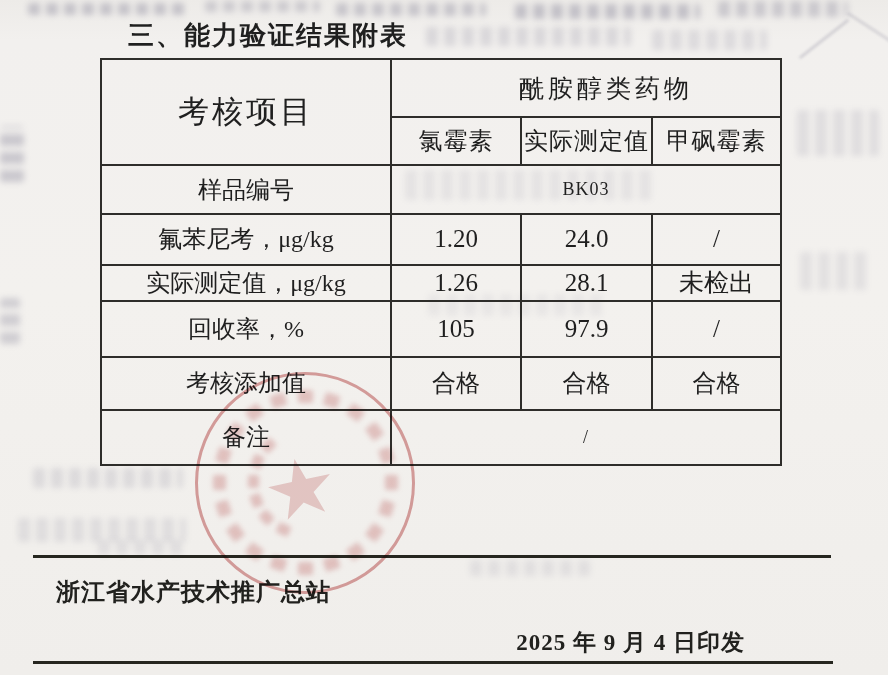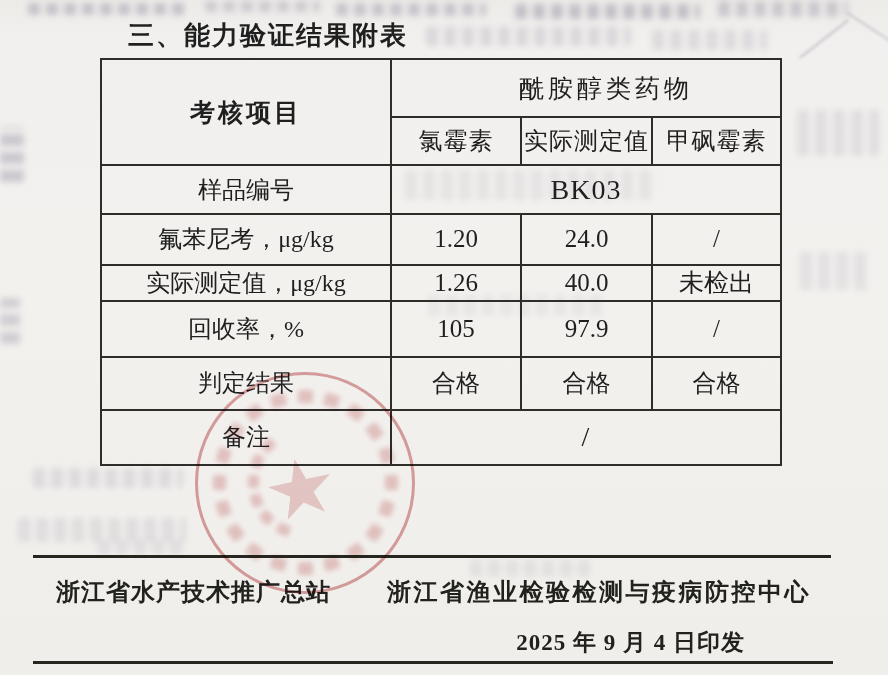--- a/index.html
+++ b/index.html
@@ -30,24 +30,24 @@
   table.result{
     position:absolute;left:100px;top:58px;width:680px;height:408px;
     border-collapse:collapse;table-layout:fixed;
     font-size:24px;color:var(--ink);
   }
   table.result th,table.result td{
     border:2.5px solid var(--line);text-align:center;vertical-align:middle;
     padding:0;font-weight:normal;overflow:hidden;white-space:nowrap;
   }
   table.result .group{letter-spacing:4px;font-size:25px;padding-left:40px;}
-  table.result .corner{font-size:25px;letter-spacing:3px;font-weight:bold;}
+  table.result .corner{font-size:31px;letter-spacing:3px;}
   table.result .drug{font-size:24px;letter-spacing:1px;}
   table.result .num{font-size:25px;}
-  table.result .merged{font-size:28px;letter-spacing:1px;}
+  table.result .merged{font-size:18px;letter-spacing:1px;}
   
   .stamp{
     position:absolute;left:195px;top:372px;width:214px;height:216px;
     border:3px solid var(--stamp-red);border-radius:50%;
     opacity:.62;mix-blend-mode:multiply;filter:blur(.4px);
     pointer-events:none;z-index:5;
   }
   .seal-mark{
     position:absolute;background:var(--stamp-red);opacity:.55;
     filter:blur(2.5px);border-radius:2px;
@@ -57,21 +57,21 @@
     background:var(--stamp-red);opacity:.5;filter:blur(1.5px);
     transform:rotate(-12deg);
     clip-path:polygon(50% 0%,61% 35%,98% 35%,68% 57%,79% 91%,50% 70%,21% 91%,32% 57%,2% 35%,39% 35%);
   }
   
   .rule{position:absolute;background:#26261f;height:3px;}
   .rule-top{left:33px;top:555px;width:798px;}
   .rule-bottom{left:33px;top:661px;width:800px;}
   .footer-orgs{
     position:absolute;left:56px;top:576px;width:790px;
-    display:flex;gap:56px;
+    display:flex;gap:28px;
     font-size:24px;font-weight:600;color:#21211e;white-space:nowrap;
   }
   .footer-orgs .org-a{letter-spacing:1px;}
   .footer-orgs .org-b{letter-spacing:2.5px;}
   .footer-date{
     position:absolute;left:430px;top:627px;width:315px;text-align:right;
     font-size:23px;font-weight:600;letter-spacing:1px;color:#21211e;white-space:nowrap;
   }
 </style>
 </head>
@@ -124,31 +124,31 @@
     </tr>
     <tr style="height:49px">
       <td>氟苯尼考，μg/kg</td>
       <td class="num">1.20</td>
       <td class="num">24.0</td>
       <td class="num">/</td>
     </tr>
     <tr style="height:36px">
       <td>实际测定值，μg/kg</td>
       <td class="num">1.26</td>
-      <td class="num">40.0</td>
+      <td class="num">28.1</td>
       <td class="num">未检出</td>
     </tr>
     <tr style="height:54px">
       <td>回收率，%</td>
       <td class="num">105</td>
       <td class="num">97.9</td>
       <td class="num">/</td>
     </tr>
     <tr style="height:52px">
-      <td>判定结果</td>
+      <td>考核添加值</td>
       <td>合格</td>
       <td>合格</td>
       <td>合格</td>
     </tr>
     <tr style="height:54px">
       <td>备注</td>
       <td class="merged" colspan="3">/</td>
     </tr>
   </tbody>
     </table>
@@ -179,18 +179,17 @@
       <div class="seal-mark" style="left: 62.4696px; top: 136.964px; width: 13px; height: 11px; transform: rotate(227deg);"></div>
       <div class="seal-mark" style="left: 51.9538px; top: 120.135px; width: 13px; height: 11px; transform: rotate(249deg);"></div>
       <div class="seal-mark" style="left: 48.5079px; top: 100.592px; width: 13px; height: 11px; transform: rotate(271deg);"></div>
       <div class="seal-mark" style="left: 52.6337px; top: 81.182px; width: 13px; height: 11px; transform: rotate(293deg);"></div>
       <div class="seal-mark" style="left: 63.7304px; top: 64.7304px; width: 13px; height: 11px; transform: rotate(315deg);"></div>
     </div>
 
   <div class="rule rule-top"></div>
   <div class="footer-orgs">
     <span class="org-a">浙江省水产技术推广总站</span>
-    <span class="org-b">浙江省渔业检验检测与疫病防控中心</span>
   </div>
   <div class="footer-date">2025 年 9 月 4 日印发</div>
   <div class="rule rule-bottom"></div>
 
 </div>
 
 </body></html>

